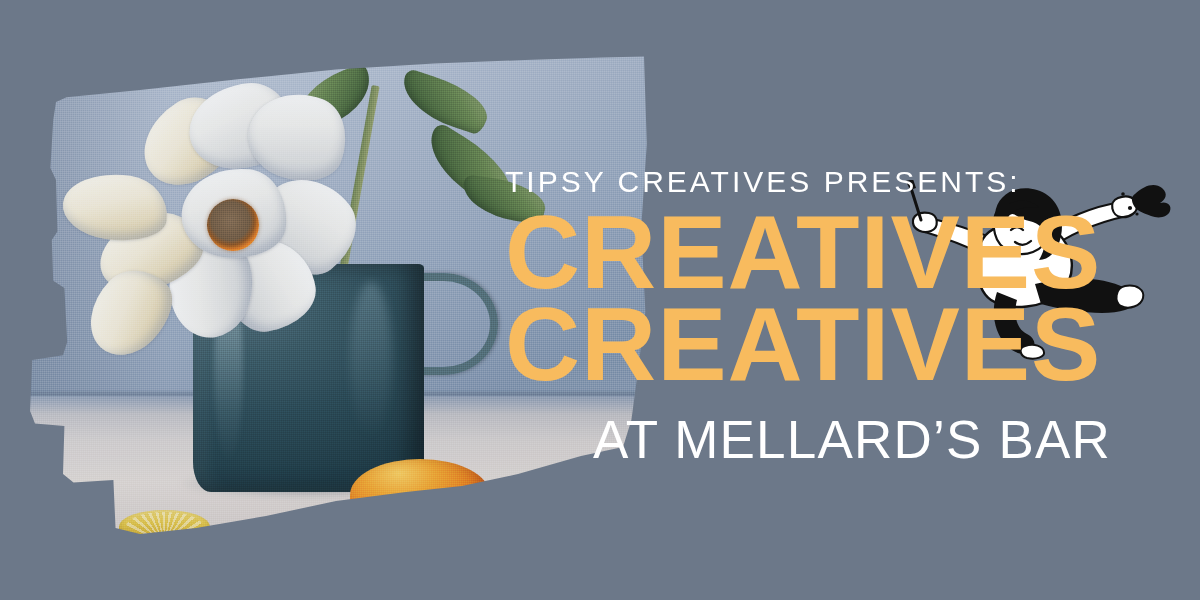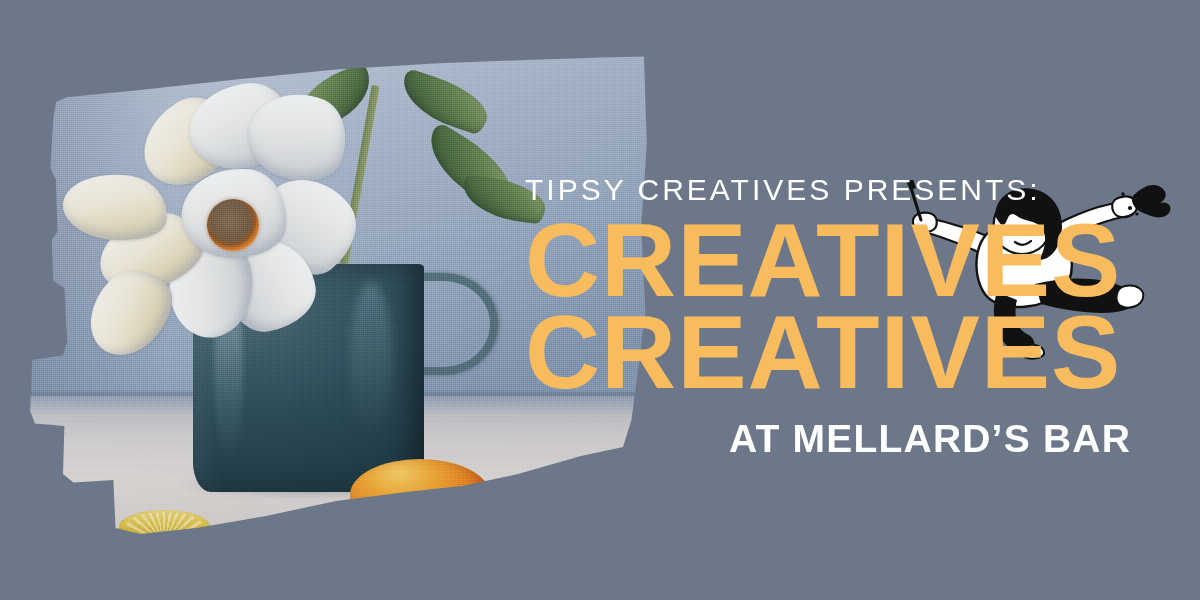--- a/index.html
+++ b/index.html
@@ -198,23 +198,22 @@
   
   #painter{
     position:absolute;
     left:885px; top:180px;
     width:300px; height:185px;
   }
 
   
   #copy{
     position:absolute;
-    left:505px; top:175px;
+    left:505px; top:167px;
     width:620px;
-    margin-left:20px;
   }
   .kicker{
     color:#ffffff;
     font-size:30px;
     letter-spacing:3.0px;
     font-weight:400;
     line-height:1;
     white-space:nowrap;
   }
   .headline{
@@ -222,22 +221,22 @@
     font-weight:700;
     font-size:104px;
     line-height:.96;
     letter-spacing:1px;
     white-space:nowrap;
     margin-top:6px;
   }
   .headline.l2{ margin-top:-8px; }
   .venue{
     color:#ffffff;
-    font-size:39px;
-    font-weight:700;
+    font-size:53px;
+    font-weight:400;
     letter-spacing:1.2px;
     text-align:right;
     white-space:nowrap;
     margin-top:14px;
     padding-right:14px;
   }
 </style>
 </head>
 <body>
 

